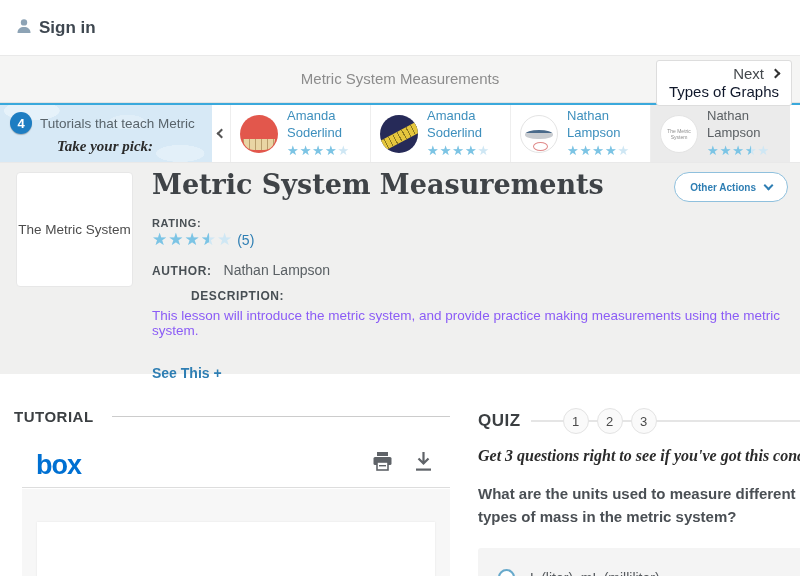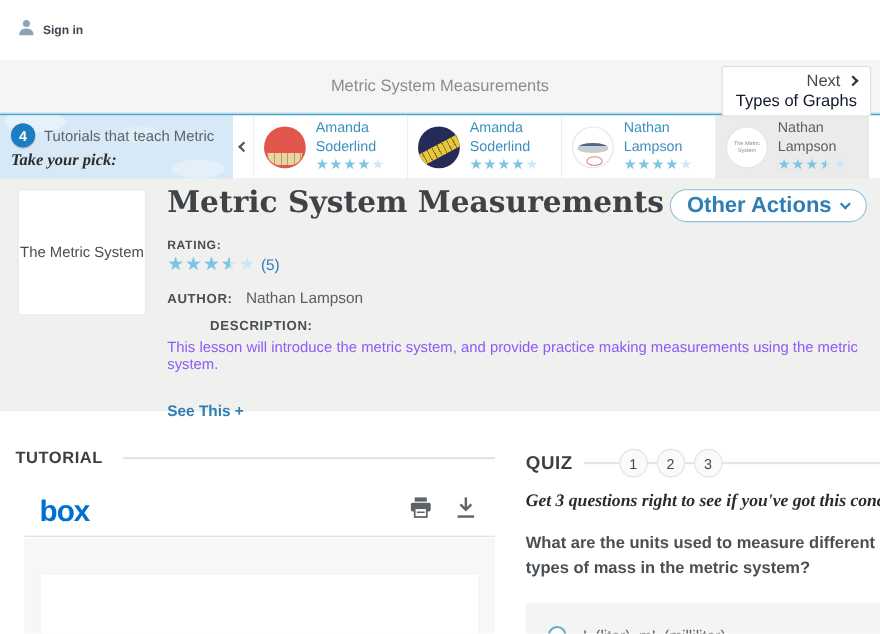--- a/index.html
+++ b/index.html
@@ -6,21 +6,21 @@
   html,body { width:800px; height:576px; overflow:hidden; background:#fff;
     font-family:"Liberation Sans", sans-serif; }
 
   
   .topbar { height:56px; background:#fff; display:flex; align-items:center;
     justify-content:space-between; padding:0 16px; border-bottom:1px solid #e9e9e9; }
   .brand { display:flex; align-items:center; gap:8px; }
   .brand-name { font-size:23px; font-weight:bold; color:#4d5256; letter-spacing:-0.5px; }
   .brand-dot { color:#b9c3c9; font-size:20px; }
   .signin { display:flex; align-items:center; gap:7px; cursor:pointer; }
-  .signin-label { font-size:11px; font-weight:bold; color:#3e4750; }
+  .signin-label { font-size:17px; font-weight:bold; color:#3e4750; }
 
   
   .titlebar { position:relative; height:47px; background:#f5f5f4; border-bottom:1px solid #e3e3e2; }
   .titlebar-title { position:absolute; left:0; right:0; top:14px; text-align:center;
     font-size:15px; color:#8c8c8c; }
   .next-box { position:absolute; right:8px; top:4px; background:#fff; border:1px solid #ddd;
     border-radius:3px; padding:4px 12px 5px; text-align:right; cursor:pointer; min-width:104px; }
   .next-top { display:flex; align-items:center; justify-content:flex-end; gap:8px;
     font-size:15px; color:#44494d; }
   .next-target { font-size:15px; color:#0f172a; margin-top:1px; }
@@ -38,21 +38,21 @@
     background-image:radial-gradient(ellipse 46px 16px at 15% 10%, #e6f2fa 60%, transparent 61%),
       radial-gradient(ellipse 40px 14px at 85% 85%, #e3f0f9 60%, transparent 61%),
       radial-gradient(ellipse 30px 12px at 60% 30%, #e0eef8 60%, transparent 61%);
     padding:7px 8px 0 10px; }
   .car-intro-row { display:flex; align-items:center; gap:8px; }
   .count-badge { width:22px; height:22px; flex:none; border-radius:50%; background:#1d7dc2;
     color:#fff; font-size:13px; font-weight:bold; display:flex; align-items:center;
     justify-content:center; box-shadow:0 1px 1px rgba(0,0,0,.25); }
   .car-heading { font-size:13.5px; color:#59646b; white-space:nowrap; overflow:hidden; width:158px; }
   .car-tagline { font-family:cursive; font-style:italic; font-size:15px; font-weight:bold;
-    color:#2b2b2b; text-align:left; margin-top:4px; padding-right:4px; }
+    color:#2b2b2b; text-align:center; margin-top:4px; padding-right:4px; }
   .car-nav { width:18px; flex:none; display:flex; align-items:center; justify-content:center;
     background:#fff; cursor:pointer; }
   .car-cards { flex:1; display:flex; }
   .car-card { width:140px; flex:none; background:#fff; border-left:1px solid #eee;
     display:flex; align-items:center; gap:9px; padding:0 6px 0 9px; cursor:pointer; }
   .car-card.active { background:#ebebeb; }
   .avatar { width:38px; height:38px; flex:none; border-radius:50%; position:relative; overflow:hidden; }
   .avatar.ruler-red { background:#e2574c; }
   .avatar.ruler-red::after { content:""; position:absolute; left:3px; right:3px; bottom:3px;
     height:11px; border-radius:0 0 17px 17px; background:#e9d5a4;
@@ -91,21 +91,21 @@
   .rating-row { display:flex; align-items:center; gap:4px; margin-top:2px; }
   .rating-count { font-size:14px; color:#2e7eb3; }
   .author-row { display:flex; align-items:baseline; gap:12px; margin-top:14px; }
   .author-name { font-size:14px; color:#5a6064; }
   .desc-block { margin-top:11px; }
   .desc-text { font-size:13.5px; color:#8b5cf6; margin-top:5px; }
   .see-more { display:inline-block; margin-top:27px; font-size:14px; font-weight:bold;
     color:#2e7eb3; cursor:pointer; }
   .other-actions { position:absolute; right:12px; top:9px; height:30px; background:#fff;
     border:1px solid #8fc0dd; border-radius:16px; padding:0 15px; display:flex;
-    align-items:center; gap:9px; font-size:20px; font-weight:bold; color:#2e7eb3; cursor:pointer; }
+    align-items:center; gap:9px; font-size:10px; font-weight:bold; color:#2e7eb3; cursor:pointer; }
 
   
   .columns { display:flex; background:#fff; padding:34px 8px 0 14px; gap:28px; height:202px; }
   .col-left { width:436px; flex:none; }
   .col-right { flex:1; }
   .section-head { display:flex; align-items:center; gap:18px; }
   .section-title { font-size:15px; font-weight:bold; color:#3b3f42; letter-spacing:0.5px; }
   .section-line { flex:1; border-top:1px solid #ccc; }
 
   .box-toolbar { margin:27px 0 0 8px; display:flex; align-items:flex-start; }

